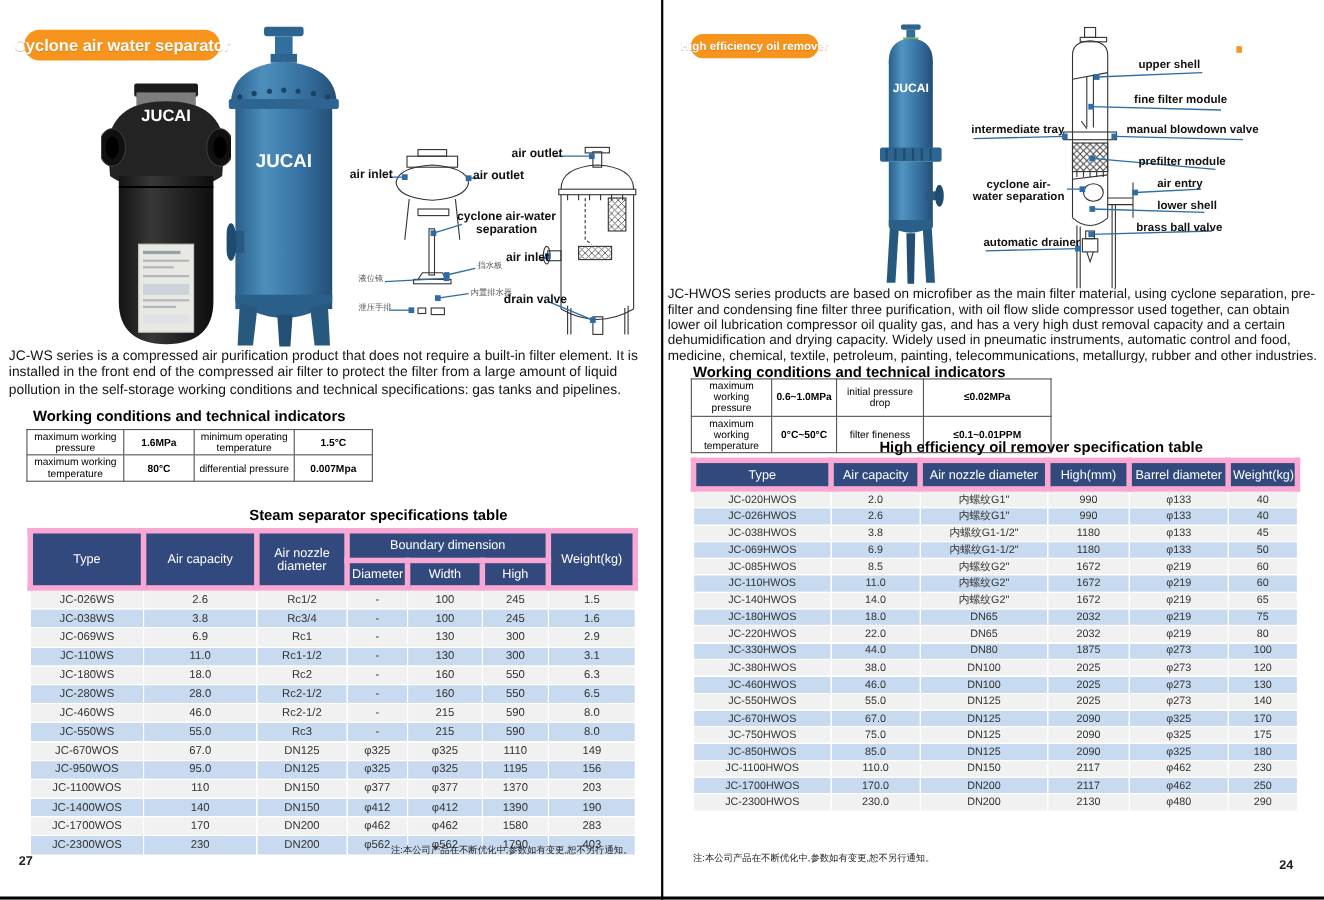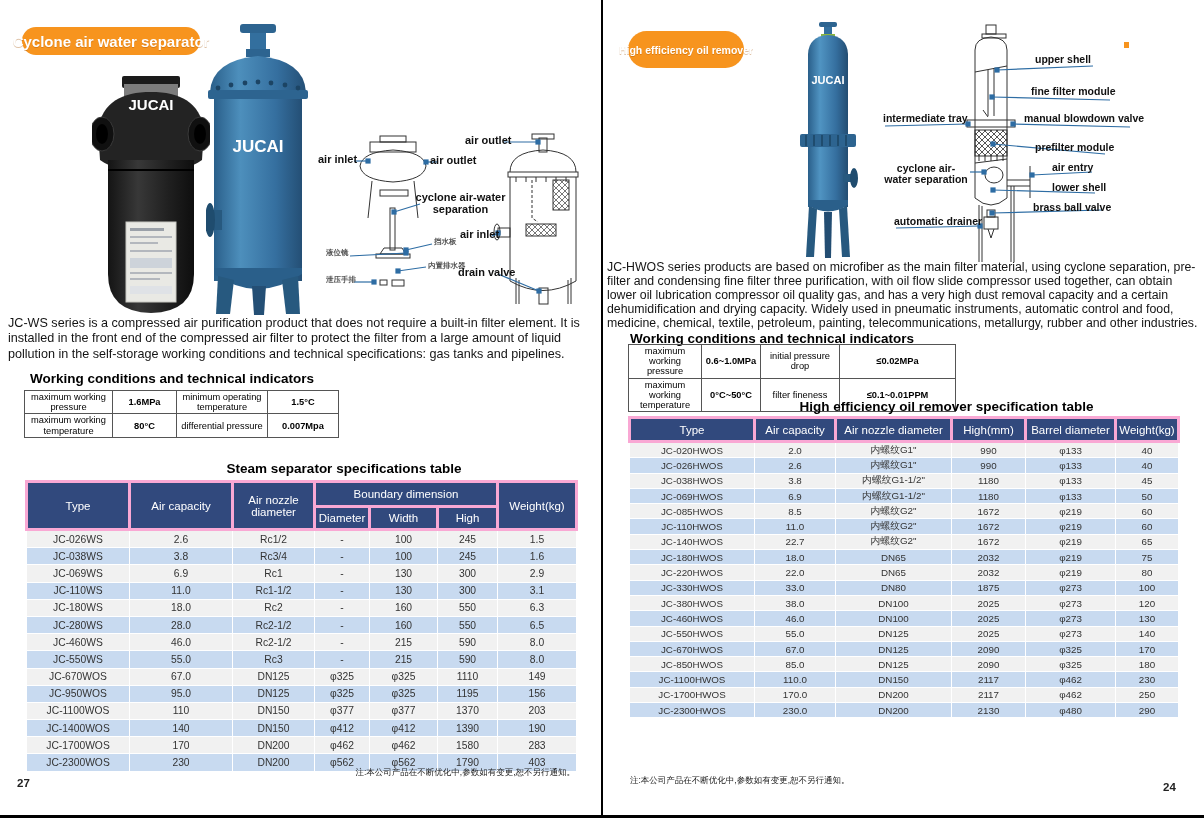--- a/index.html
+++ b/index.html
@@ -5,26 +5,26 @@
   html,body{margin:0;padding:0;}
   body{width:1204px;height:818px;position:relative;background:#fff;overflow:hidden;
        font-family:"Liberation Sans", sans-serif;color:#111;}
   .divider{position:absolute;left:601px;top:0;width:2px;height:818px;background:#000;}
   .bottom-line{position:absolute;left:0;top:815px;width:1204px;height:3px;background:#000;}
 
   .badge{position:absolute;background:#f7941e;color:#fff;font-weight:bold;
          display:flex;align-items:center;justify-content:center;border-radius:999px;
          text-shadow:0 1px 0 rgba(160,80,0,.35);white-space:nowrap;}
   .badge-left{left:22px;top:27px;width:178px;height:28px;font-size:15px;}
-  .badge-right{left:628px;top:31px;width:116px;height:37px;font-size:10.5px;}
+  .badge-right{left:628px;top:31px;width:116px;height:22px;font-size:10.5px;}
 
   .photo,.diagram{position:absolute;}
   .dlabel{position:absolute;font-size:11px;font-weight:bold;color:#111;white-space:nowrap;line-height:1.05;}
   .dlabel-sm{font-size:10.5px;}
-  .dlabel-cn{font-size:7.5px;font-weight:bold;color:#555;}
+  .dlabel-cn{font-size:7.5px;font-weight:normal;color:#555;}
   .dlabel-center{text-align:center;white-space:normal;}
   .orange-dot{position:absolute;width:5px;height:6px;background:#f7941e;}
 
   .desc{position:absolute;font-size:12.6px;line-height:15.3px;color:#141414;margin:0;}
   .desc-left{left:8px;top:316px;width:592px;}
   .desc-right{left:607px;top:261px;width:596px;line-height:13.9px;font-size:12.3px;}
 
   .h-working{position:absolute;font-size:13.5px;font-weight:bold;color:#000;margin:0;}
   .h-working-left{left:30px;top:371px;}
   .h-working-right{left:630px;top:331px;}
@@ -35,21 +35,21 @@
   table{border-collapse:collapse;table-layout:fixed;}
   .mini{position:absolute;border:1px solid #333;}
   .mini td{border:1px solid #555;font-size:9.3px;text-align:center;vertical-align:middle;
            padding:1px 2px;line-height:1.1;color:#000;height:18px;}
   .mini td:nth-child(even){font-weight:bold;}
   .mini-left{left:24px;top:390px;width:314px;}
   .mini-right{left:628px;top:344px;width:327px;}
 
   .spec{position:absolute;}
   .spec th{background:#31497d;color:#fff;font-weight:normal;font-size:11.5px;
-           border:3px solid #f9a8d4;padding:0 2px;}
+           border:5px solid #f9a8d4;padding:0 2px;}
   .spec td{text-align:center;color:#333;border-left:1px solid #fff;border-right:1px solid #fff;
            border-bottom:1px solid #fff;padding:0 2px;overflow:hidden;white-space:nowrap;}
   .spec tbody tr:nth-child(odd){background:#f1f1f1;}
   .spec tbody tr:nth-child(even){background:#c8daf0;}
   .spec-left{left:25px;top:480px;width:550px;}
   .spec-left thead tr:first-child th{height:22px;}
   .spec-left thead tr:last-child th{height:20px;}
   .spec-left tbody td{height:16.2px;font-size:10.3px;}
   .spec-right{left:628px;top:416px;width:549px;}
   .spec-right thead th{height:21px;}
@@ -602,21 +602,21 @@
         <tr>
           <td>JC-110HWOS</td>
           <td>11.0</td>
           <td>内螺纹G2"</td>
           <td>1672</td>
           <td>φ219</td>
           <td>60</td>
         </tr>
         <tr>
           <td>JC-140HWOS</td>
-          <td>22.7</td>
+          <td>14.0</td>
           <td>内螺纹G2"</td>
           <td>1672</td>
           <td>φ219</td>
           <td>65</td>
         </tr>
         <tr>
           <td>JC-180HWOS</td>
           <td>18.0</td>
           <td>DN65</td>
           <td>2032</td>
@@ -626,21 +626,21 @@
         <tr>
           <td>JC-220HWOS</td>
           <td>22.0</td>
           <td>DN65</td>
           <td>2032</td>
           <td>φ219</td>
           <td>80</td>
         </tr>
         <tr>
           <td>JC-330HWOS</td>
-          <td>33.0</td>
+          <td>44.0</td>
           <td>DN80</td>
           <td>1875</td>
           <td>φ273</td>
           <td>100</td>
         </tr>
         <tr>
           <td>JC-380HWOS</td>
           <td>38.0</td>
           <td>DN100</td>
           <td>2025</td>
@@ -665,20 +665,28 @@
         </tr>
         <tr>
           <td>JC-670HWOS</td>
           <td>67.0</td>
           <td>DN125</td>
           <td>2090</td>
           <td>φ325</td>
           <td>170</td>
         </tr>
         <tr>
+          <td>JC-750HWOS</td>
+          <td>75.0</td>
+          <td>DN125</td>
+          <td>2090</td>
+          <td>φ325</td>
+          <td>175</td>
+        </tr>
+        <tr>
           <td>JC-850HWOS</td>
           <td>85.0</td>
           <td>DN125</td>
           <td>2090</td>
           <td>φ325</td>
           <td>180</td>
         </tr>
         <tr>
           <td>JC-1100HWOS</td>
           <td>110.0</td>

